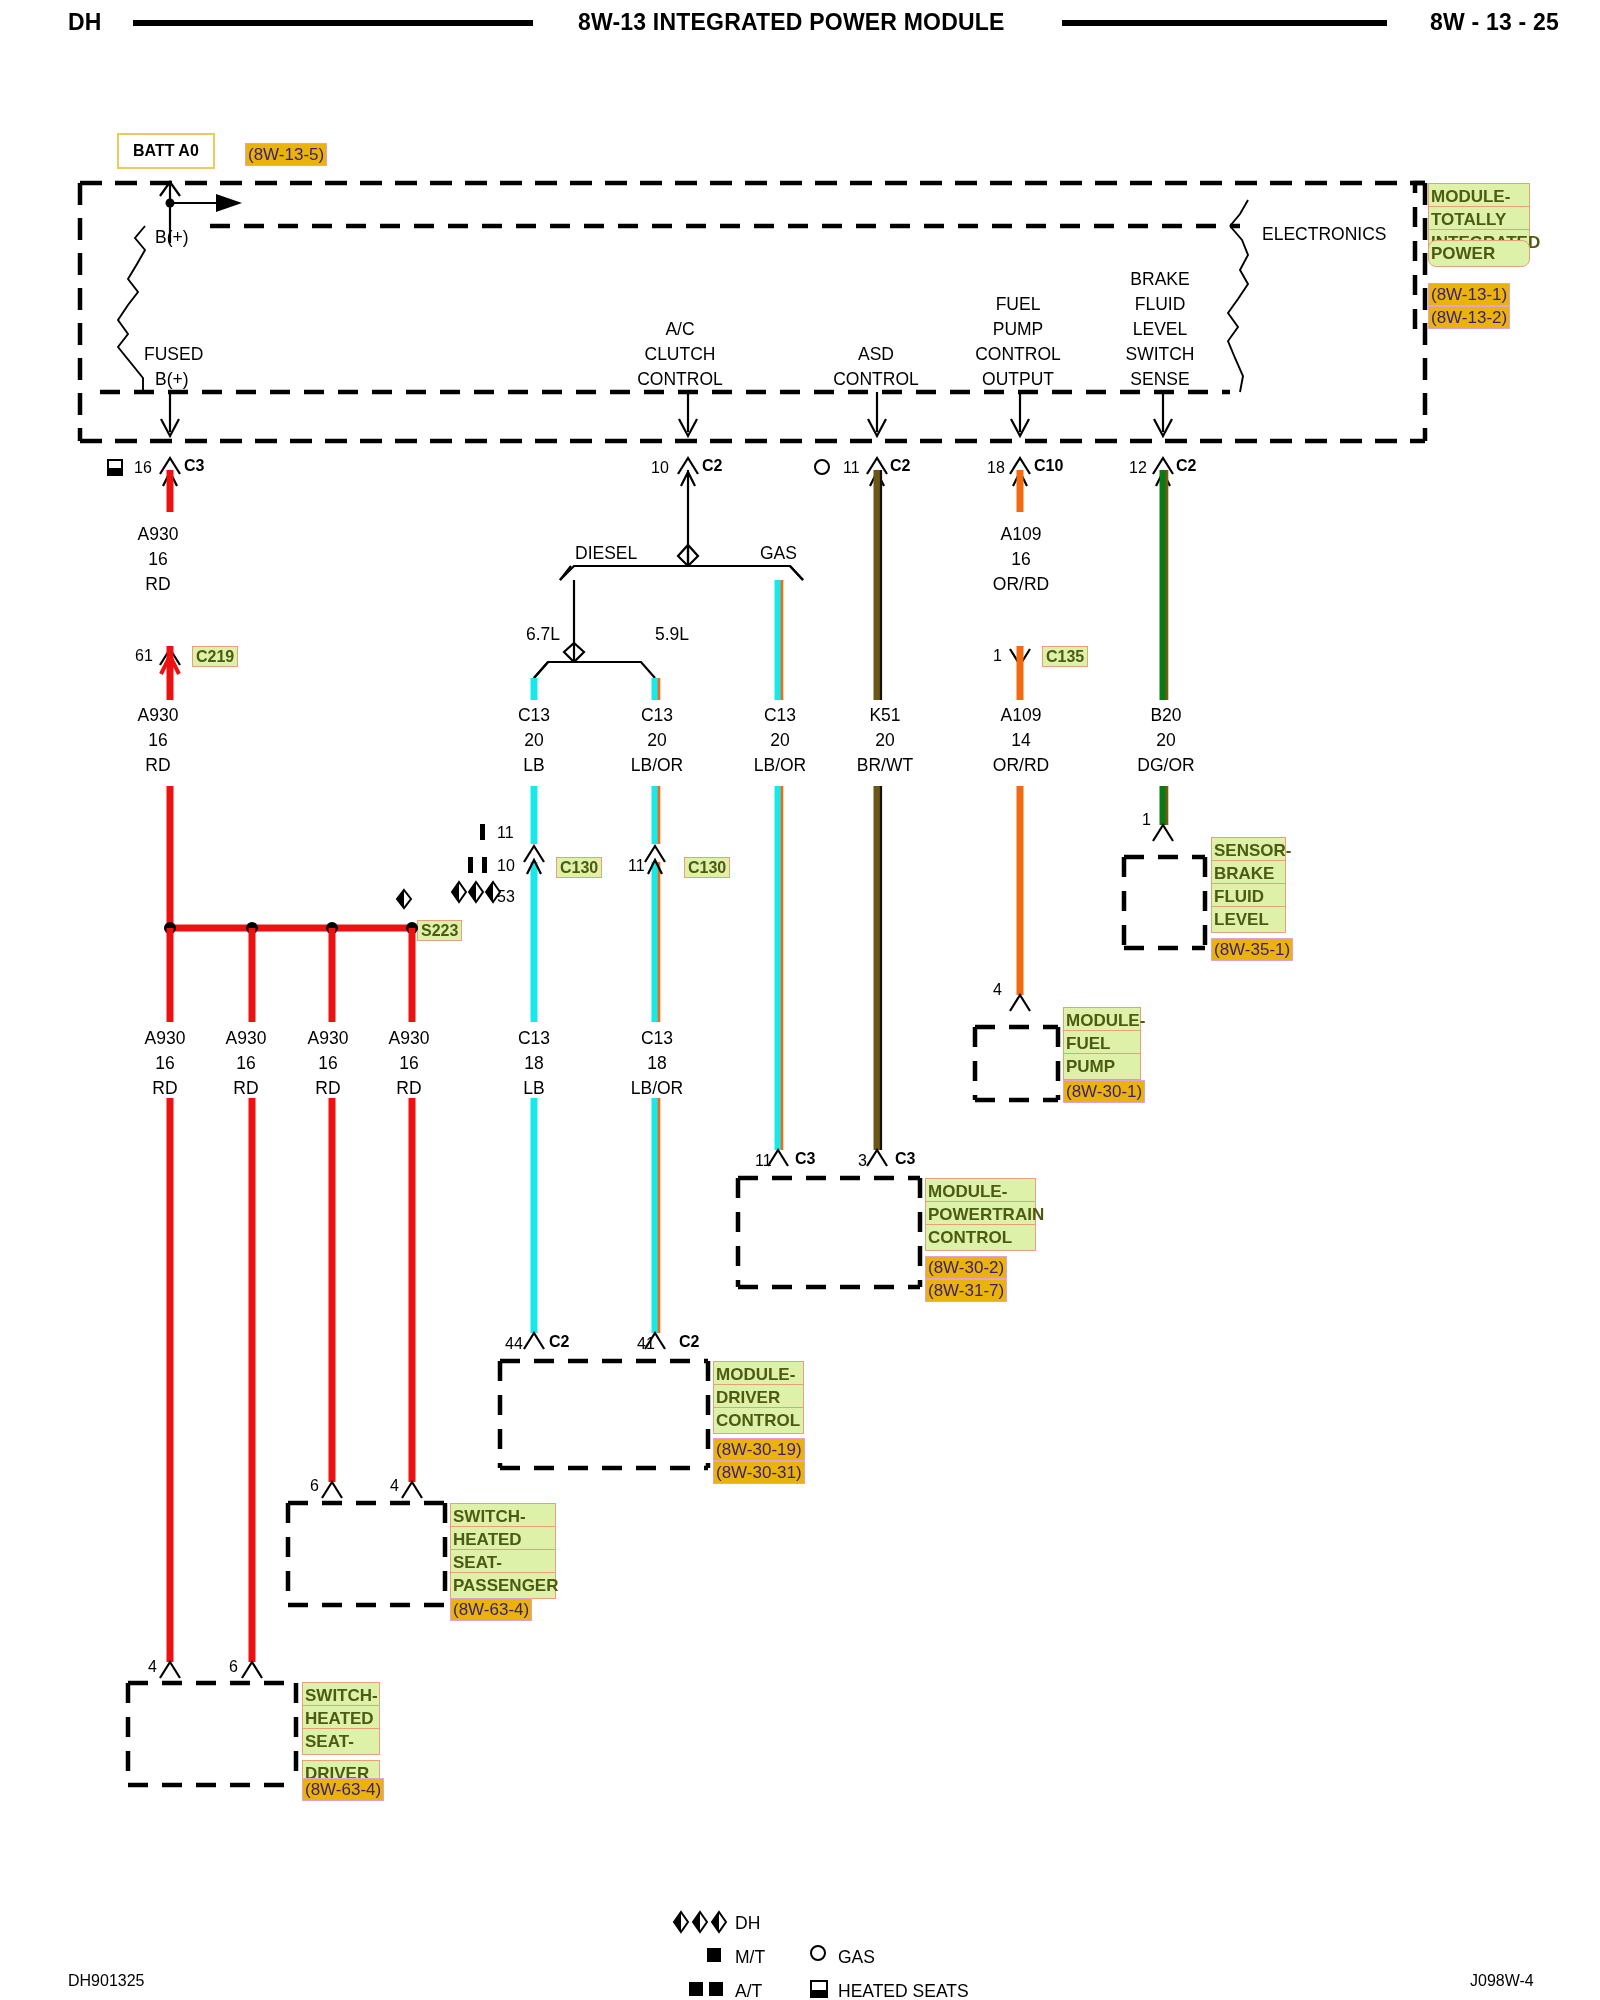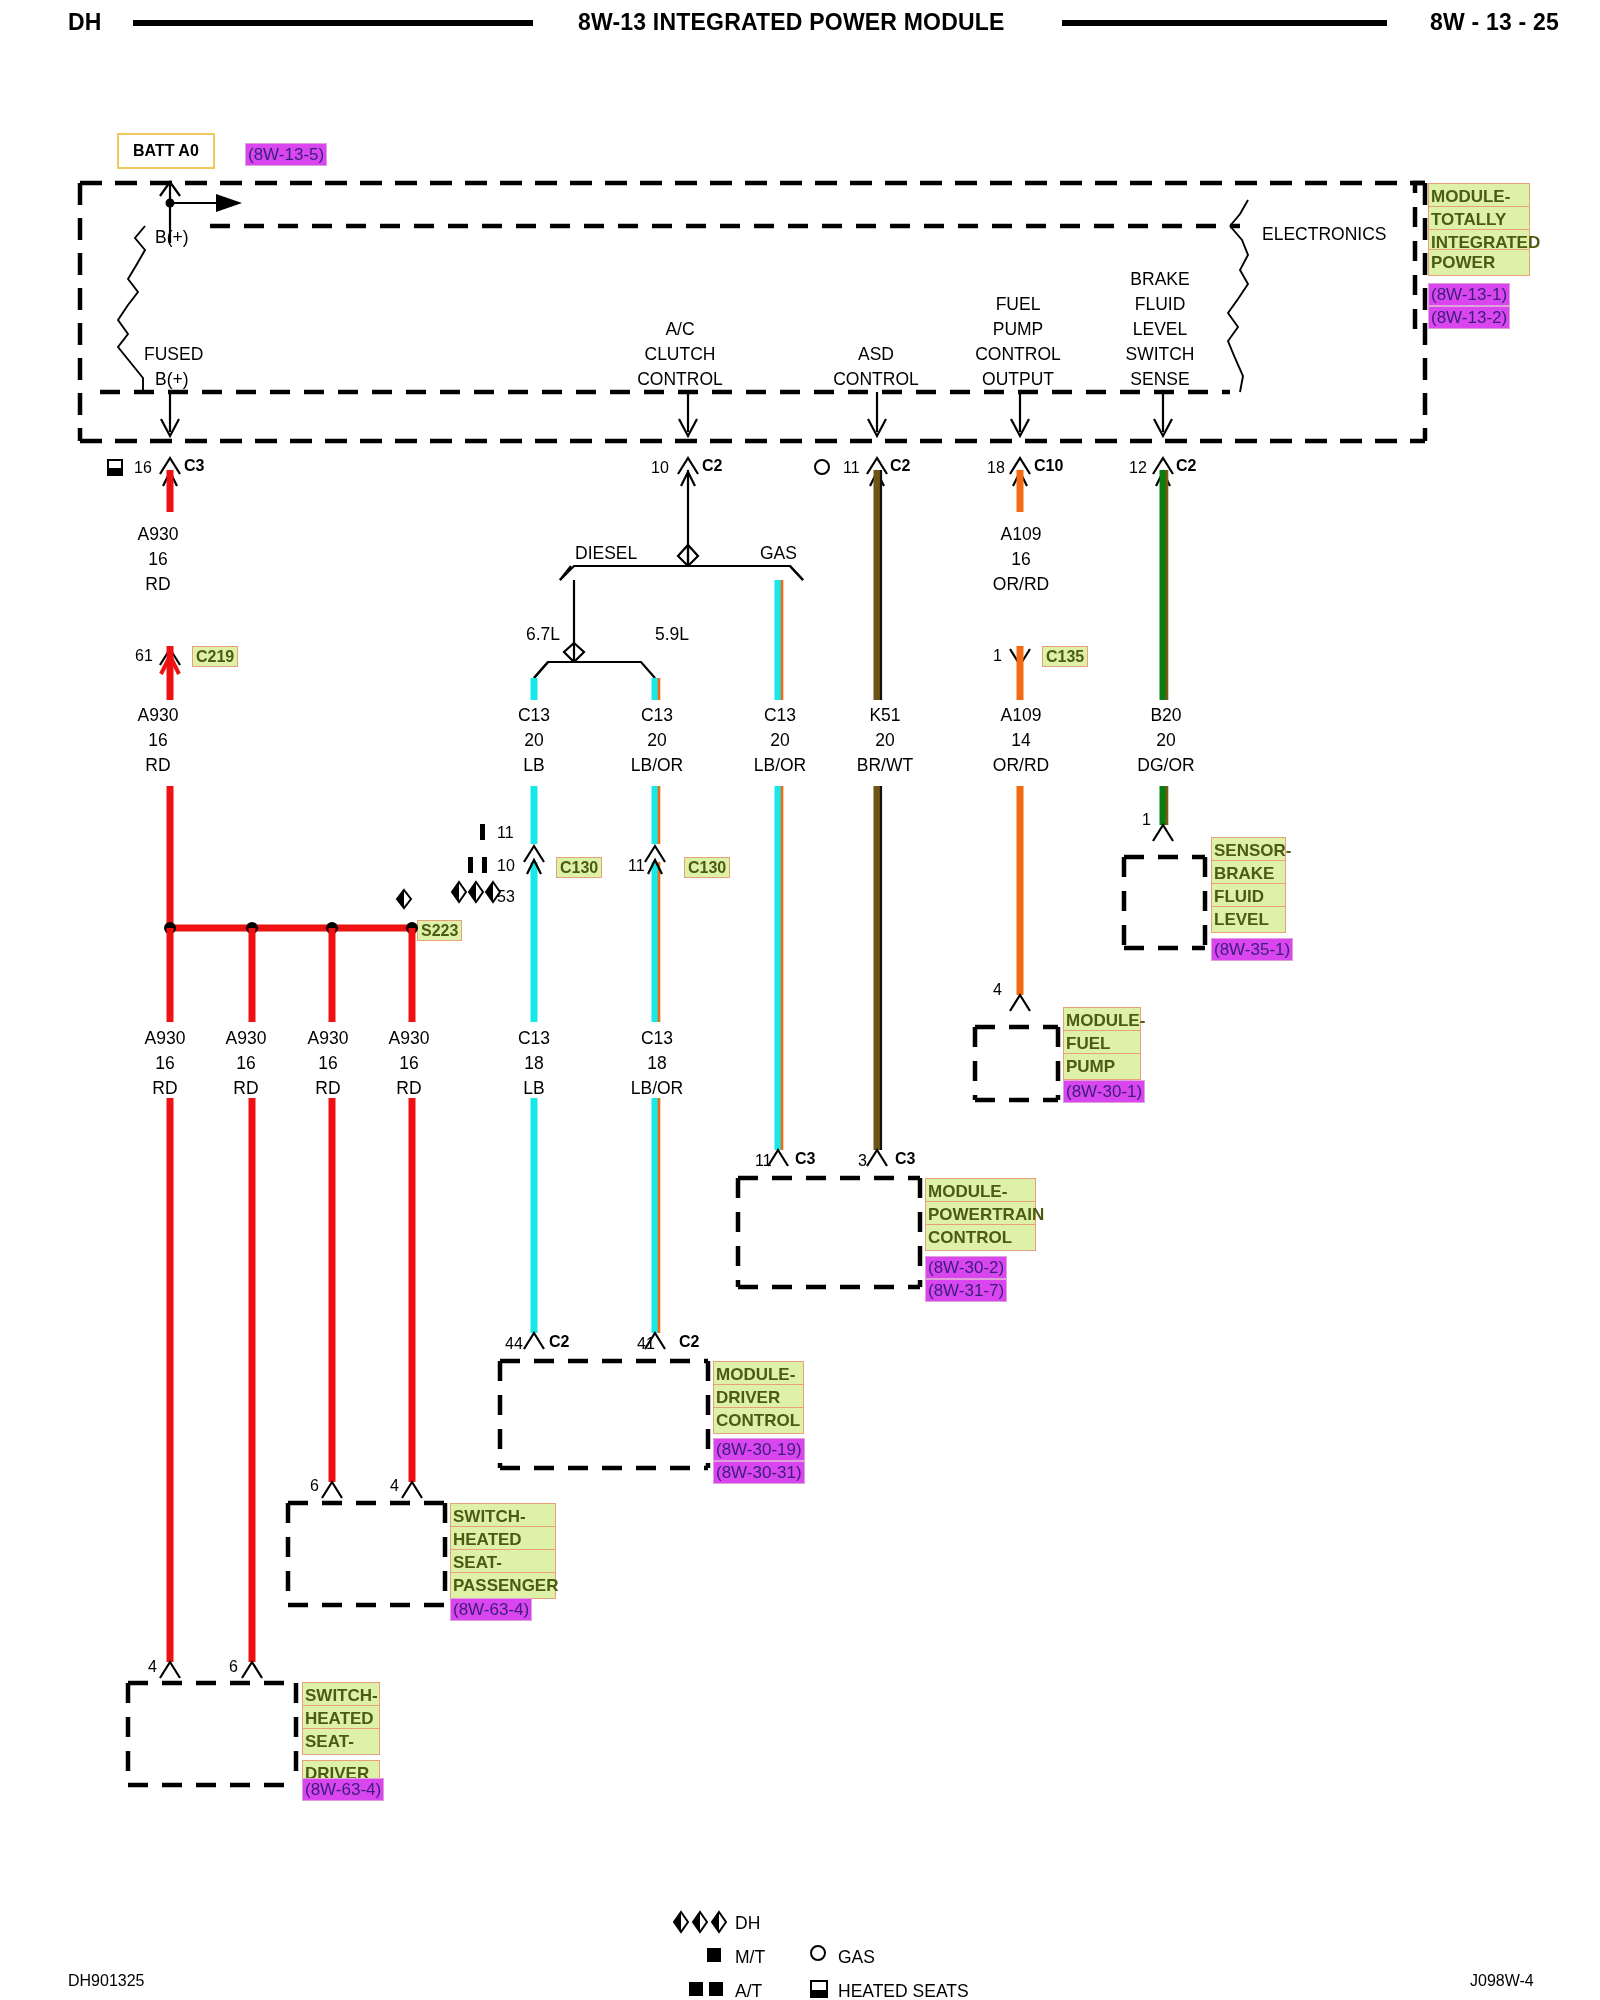--- a/index.html
+++ b/index.html
@@ -46,21 +46,21 @@
     background: #ddf2a8;
     border: 1px solid #e8a07a;
     color: #4d5b12;
     font-weight: bold;
     font-size: 17px;
     line-height: 23px;
     white-space: nowrap;
     padding: 1px 2px;
   }
   .ref-purple {
-    background: #d946ef;
+    background: #eab308;
     border: 1px solid #e0a0d8;
     color: #3a1d7a;
     font-size: 17px;
     line-height: 21px;
     white-space: nowrap;
     padding: 0 2px;
   }
   .conn-chip {
     background: #ddf2a8;
     border: 1px solid #e8a07a;
@@ -111,21 +111,21 @@
 
   <div class="abs t ctr" style="left:1110px; top:271px; width:100px;">BRAKE</div>
   <div class="abs t ctr" style="left:1110px; top:296px; width:100px;">FLUID</div>
   <div class="abs t ctr" style="left:1110px; top:321px; width:100px;">LEVEL</div>
   <div class="abs t ctr" style="left:1110px; top:346px; width:100px;">SWITCH</div>
   <div class="abs t ctr" style="left:1110px; top:371px; width:100px;">SENSE</div>
 
   <div class="abs ref-green" style="left:1428px; top:183px; width:96px;">MODULE-</div>
   <div class="abs ref-green" style="left:1428px; top:206px; width:96px;">TOTALLY</div>
   <div class="abs ref-green" style="left:1428px; top:229px; width:96px;">INTEGRATED</div>
-  <div class="abs ref-green" style="left:1428px; top:249px; width:96px;">POWER</div>
+  <div class="abs ref-green" style="left:1428px; top:240px; width:96px;border-radius:8px;">POWER</div>
   <div class="abs ref-purple" style="left:1428px; top:283px;">(8W-13-1)</div>
   <div class="abs ref-purple" style="left:1428px; top:306px;">(8W-13-2)</div>
 
   <div class="abs t-sm" style="left:134px; top:460px;">16</div>
   <div class="abs t-sm t-b" style="left:184px; top:458px;">C3</div>
 
   <div class="abs t-sm" style="left:651px; top:460px;">10</div>
   <div class="abs t-sm t-b" style="left:702px; top:458px;">C2</div>
 
   <div class="abs t-sm" style="left:843px; top:460px;">11</div>

